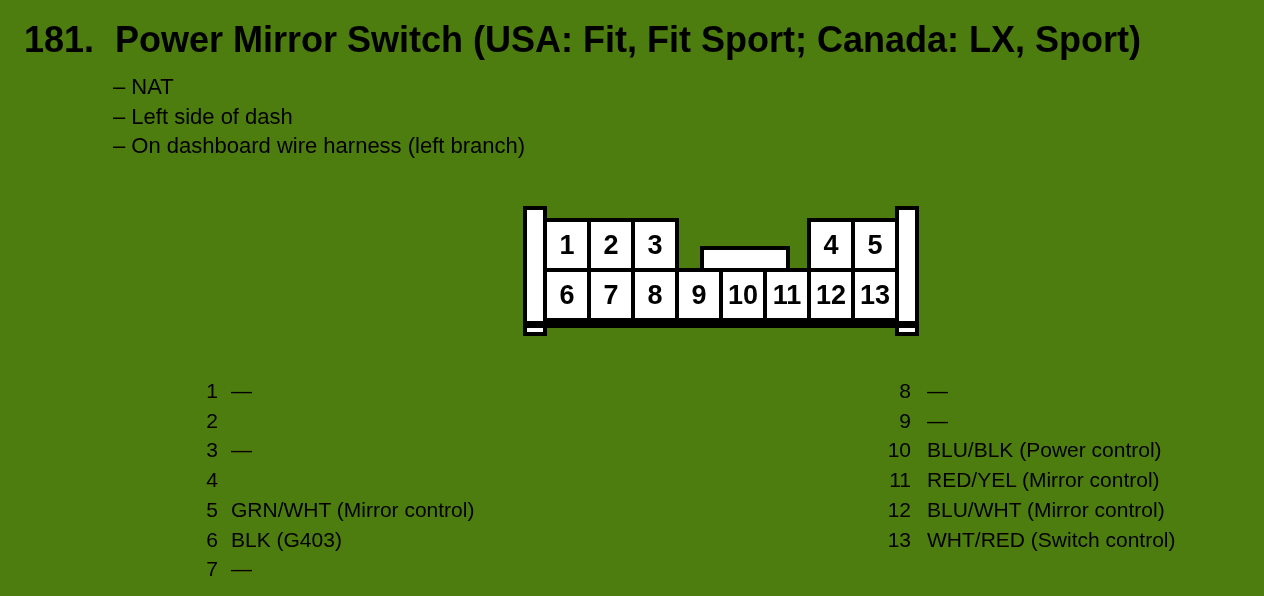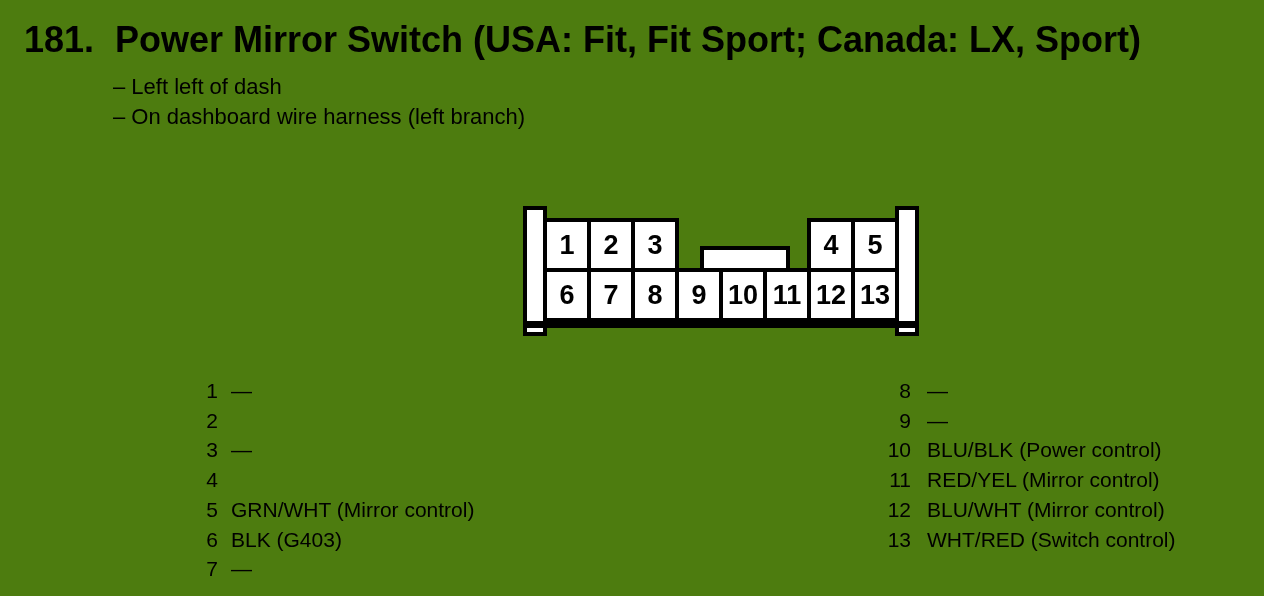--- a/index.html
+++ b/index.html
@@ -120,21 +120,22 @@
 <body>
 
 <div class="page">
 
   <div class="title-row">
     <span class="title-num">181.</span>
     <span class="title-text">Power Mirror Switch (USA: Fit, Fit Sport; Canada: LX, Sport)</span>
   </div>
 
   <div class="notes">
-    <div class="note-line">– Left left of dash</div>
+    <div class="note-line">– NAT</div>
+    <div class="note-line">– Left side of dash</div>
     <div class="note-line">– On dashboard wire harness (left branch)</div>
   </div>
 
   <div class="connector">
     <div class="cap cap-left"></div>
     <div class="cap cap-right"></div>
     <div class="latch"></div>
     <div class="bottom-bar"></div>
     <div class="cell cc1">1</div>
     <div class="cell cc2">2</div>

